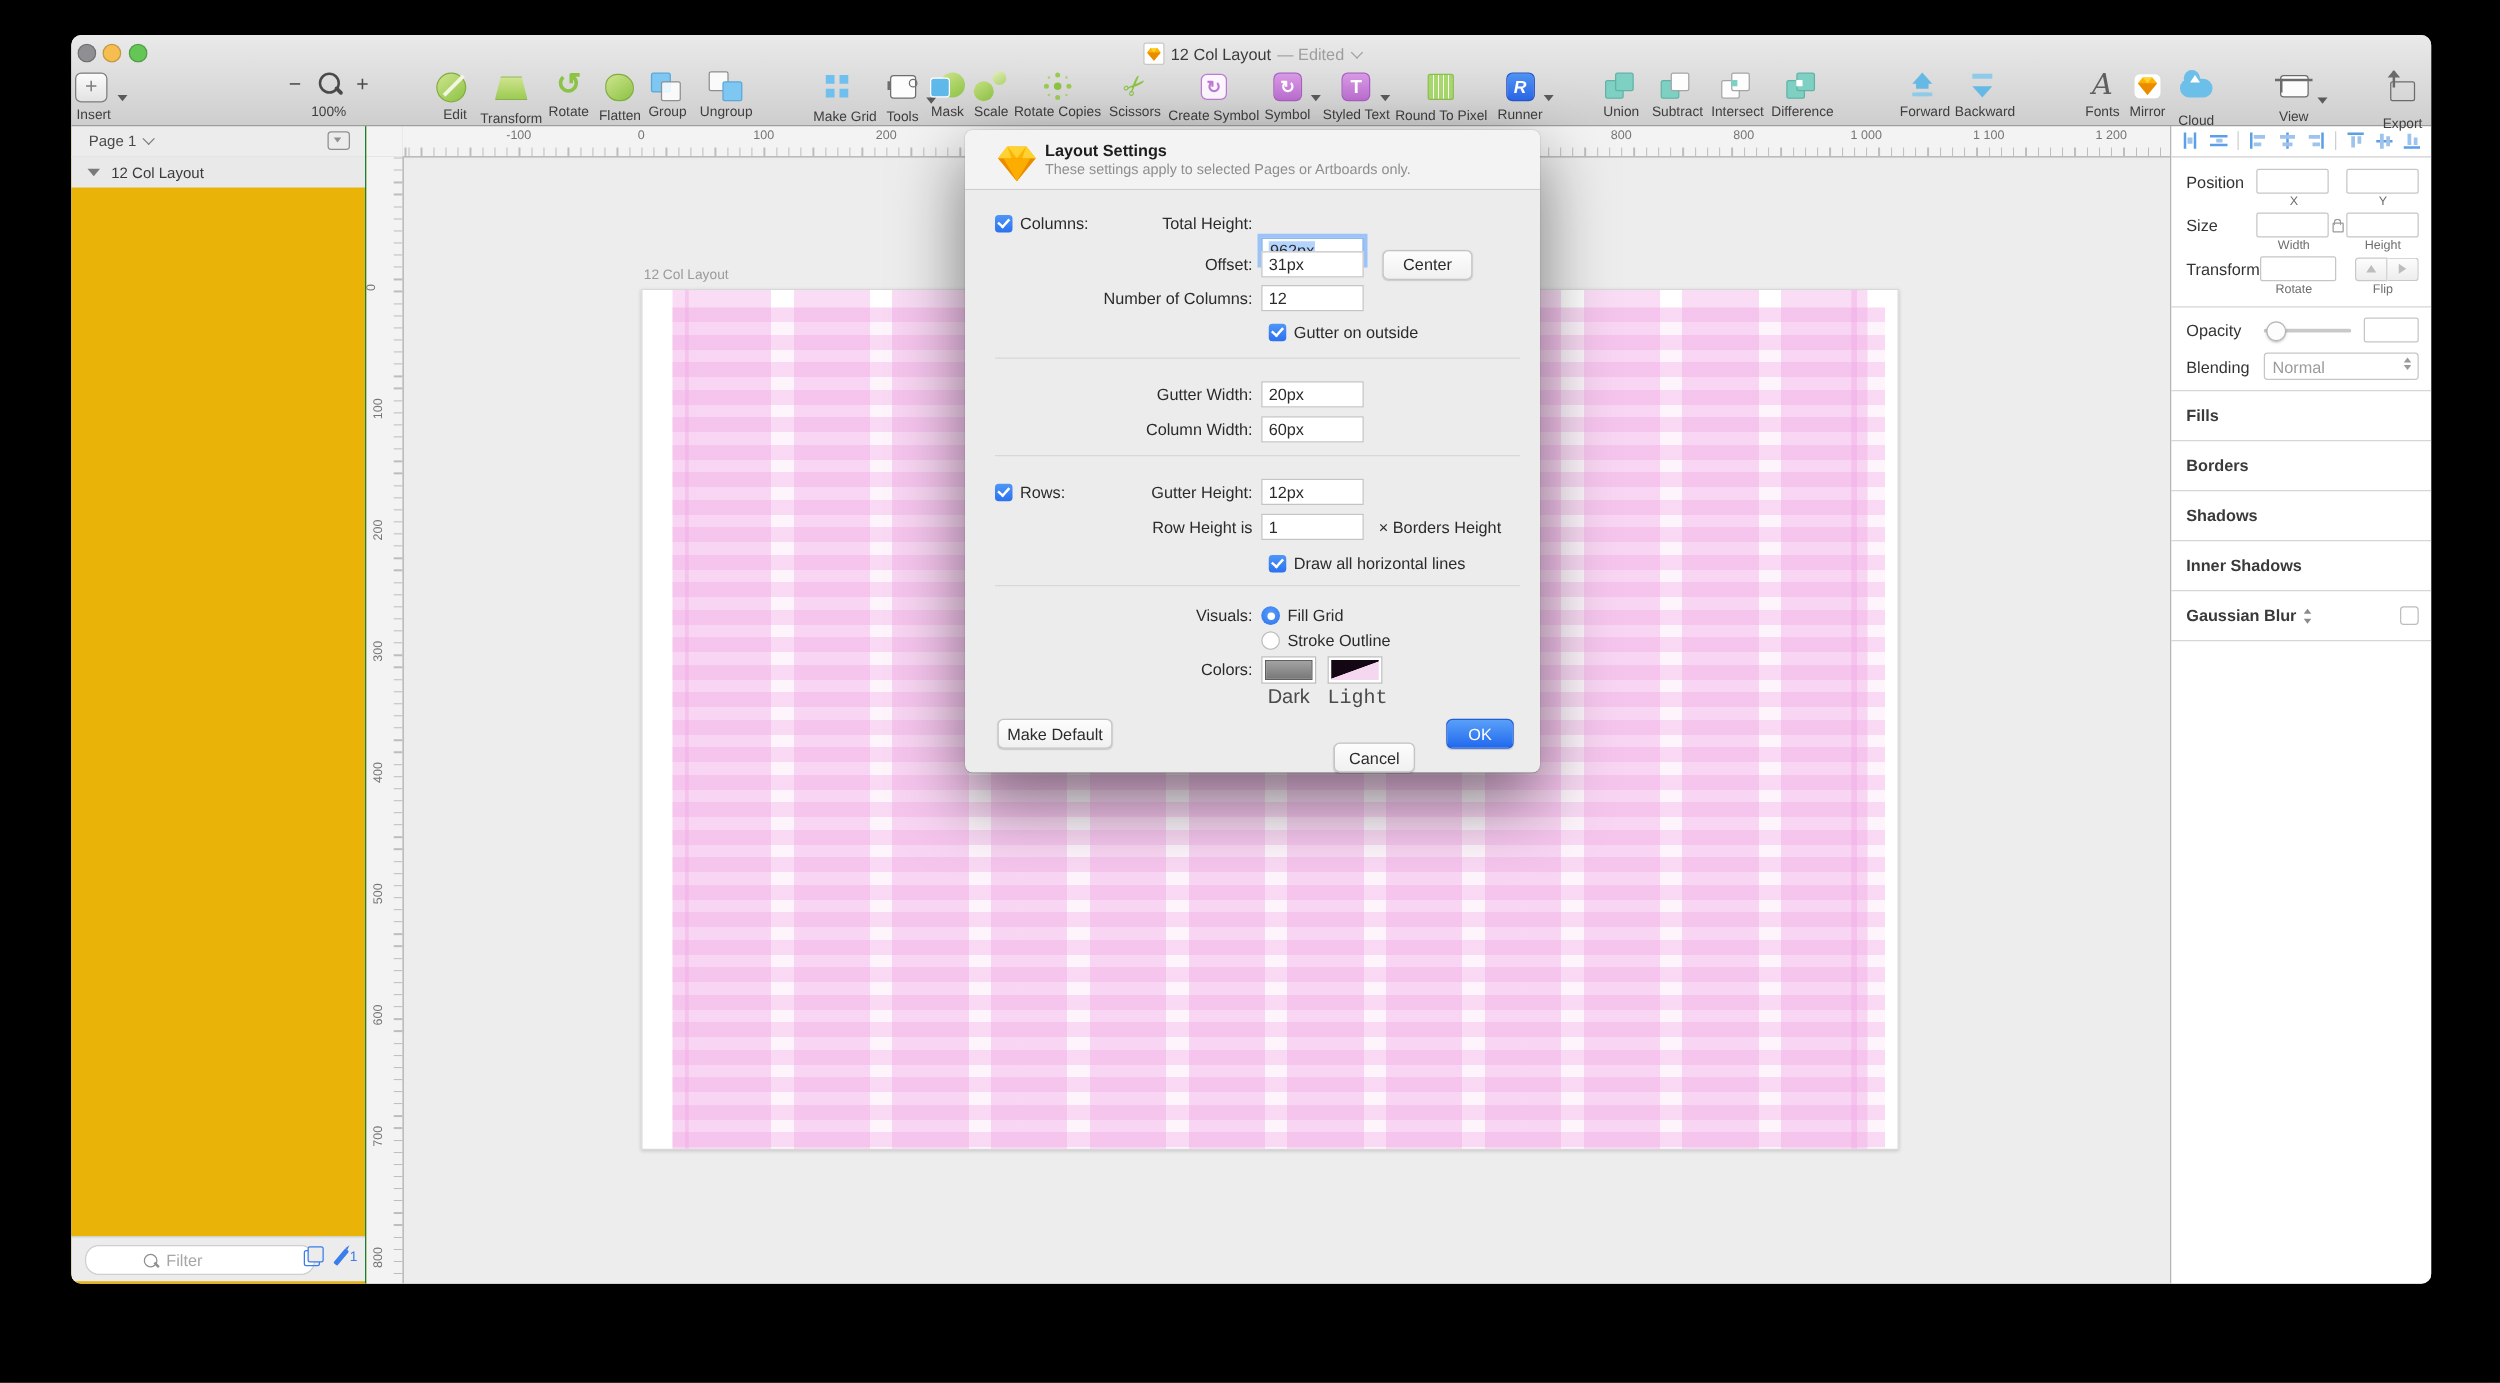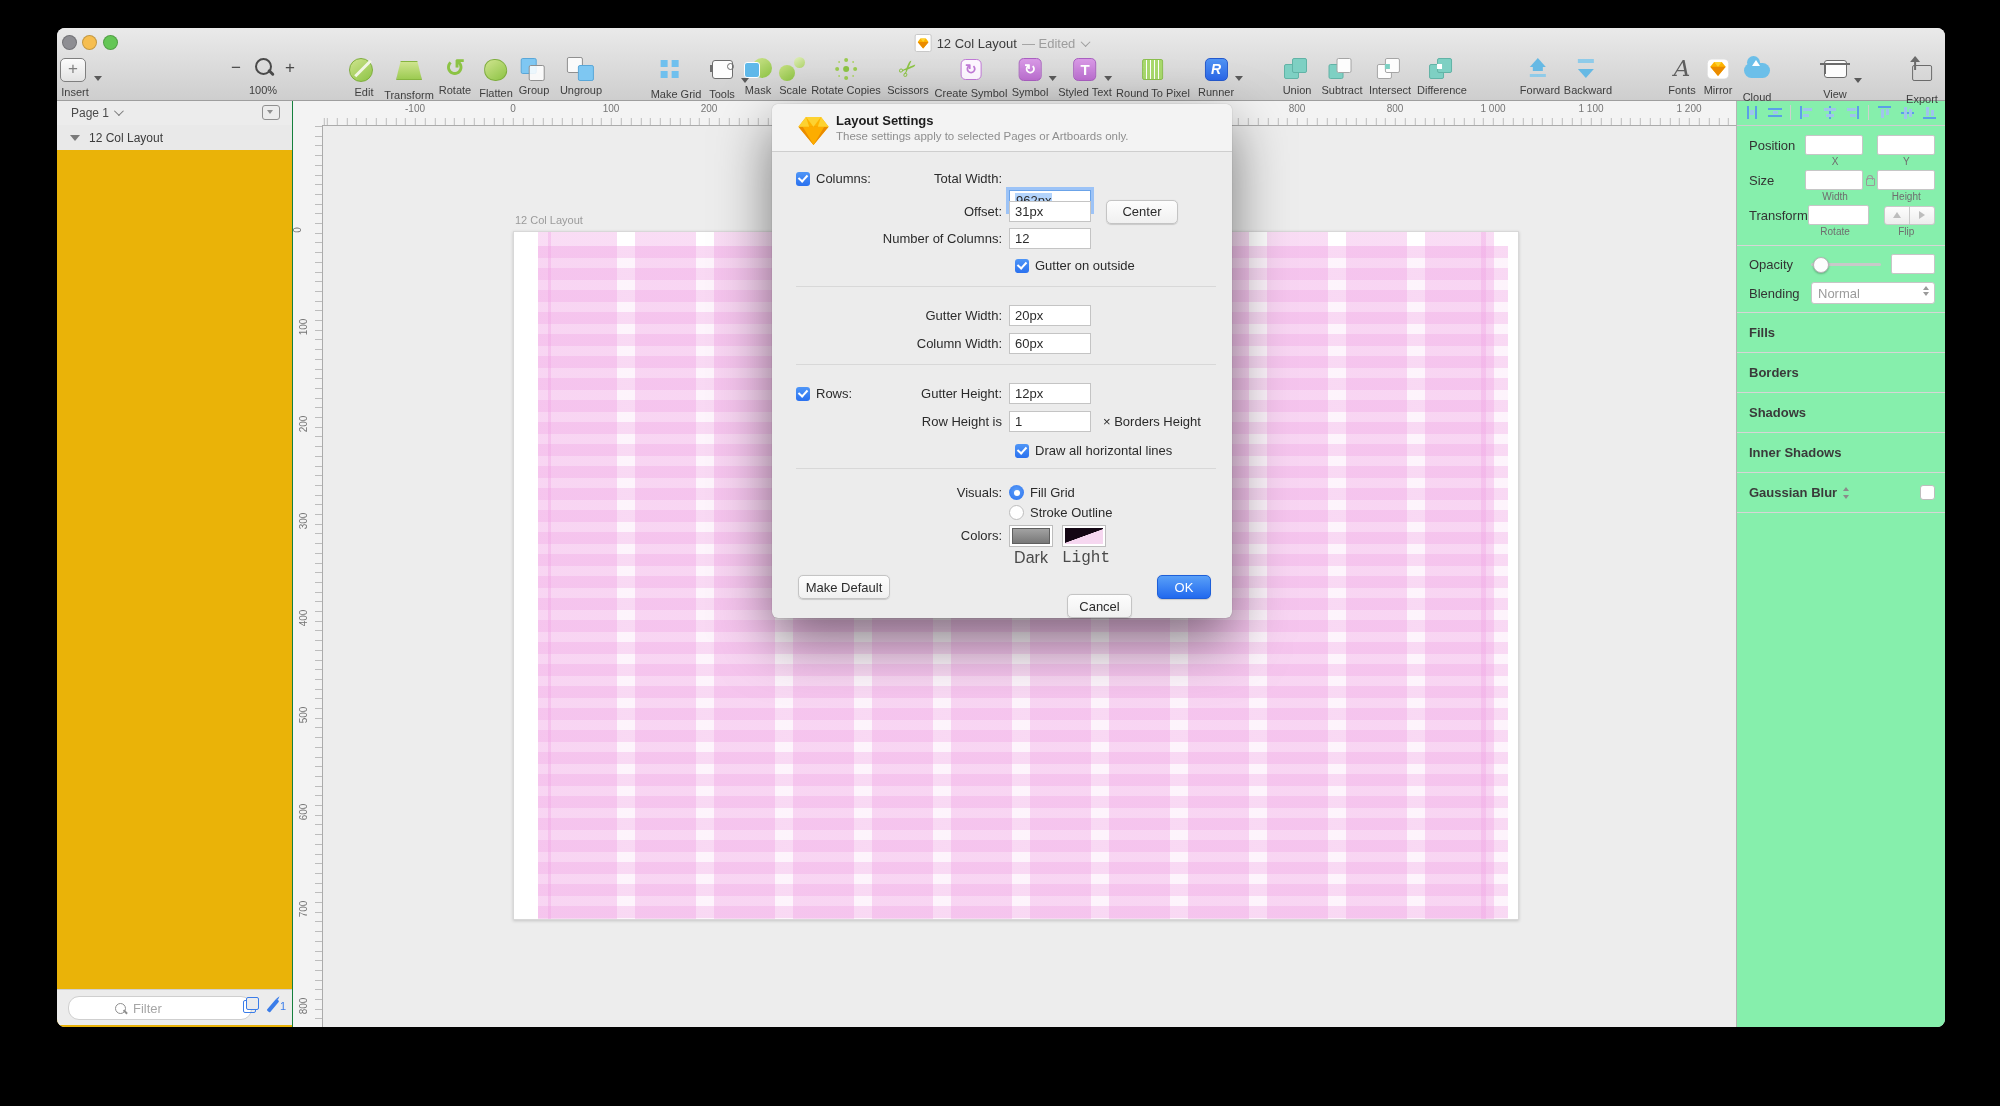--- a/index.html
+++ b/index.html
@@ -148,21 +148,21 @@
      background:repeating-linear-gradient(180deg,rgba(240,164,228,.42) 0 12px,rgba(240,164,228,.12) 12px 22px);}
   .g-cols{position:absolute;left:24px;right:24px;top:0;bottom:0;
      background-image:linear-gradient(rgba(240,164,228,.38),rgba(240,164,228,.38)),
                       linear-gradient(rgba(240,164,228,.38),rgba(240,164,228,.38)),
                       repeating-linear-gradient(90deg,rgba(240,164,228,.38) 0 61px,transparent 61px 79px);
      background-size:13px 100%,13px 100%,auto;
      background-position:left top,right top,18px 0;
      background-repeat:no-repeat,no-repeat,repeat;}
 
   
-  .inspector{position:absolute;right:0;top:72px;width:208px;bottom:0;background:#86efac;border-left:1px solid #b5b5b5;z-index:4;}
+  .inspector{position:absolute;right:0;top:72px;width:208px;bottom:0;background:#ffffff;border-left:1px solid #b5b5b5;z-index:4;}
   .align-strip{height:25px;border-bottom:1px solid #cfcfcf;display:flex;align-items:center;padding:0 8px;gap:9px;}
   .al{position:relative;width:14px;height:13px;}
   .al i{position:absolute;background:#5b9fe8;}
   .al .g{background:#9fc4ec;}
   .al-sep{width:1px;height:15px;background:#cfcfcf;}
   .insp-body{padding:9px 10px 0 12px;font-size:13px;color:#333;}
   .irow{display:flex;align-items:center;margin-bottom:3px;}
   .ilabel{width:62px;}
   .ifield{width:62px;height:18px;background:#fff;border:1px solid #c6c6c6;border-radius:2px;}
   .igap{width:15px;display:flex;justify-content:center;align-items:center;}
@@ -635,21 +635,21 @@
       </span>
       <span class="dlg-title">Layout Settings</span>
       <span class="dlg-sub">These settings apply to selected Pages or Artboards only.</span>
     </div>
 
     <div class="drow" style="top:64px;left:24px;">
       <span class="dcheck"></span>
       <span>Columns:</span>
     </div>
     <div class="drow" style="top:64px;">
-      <span class="dlabel">Total Width:</span>
+      <span class="dlabel">Total Height:</span>
       <span class="dfield focus">
           <span class="selhl">962px</span>
         </span>
     </div>
     <div class="drow" style="top:97px;">
       <span class="dlabel">Offset:</span>
       <span class="dfield">
           <span>31px</span>
         </span>
       <span class="dbtn" style="width:70px;margin-left:15px;">

